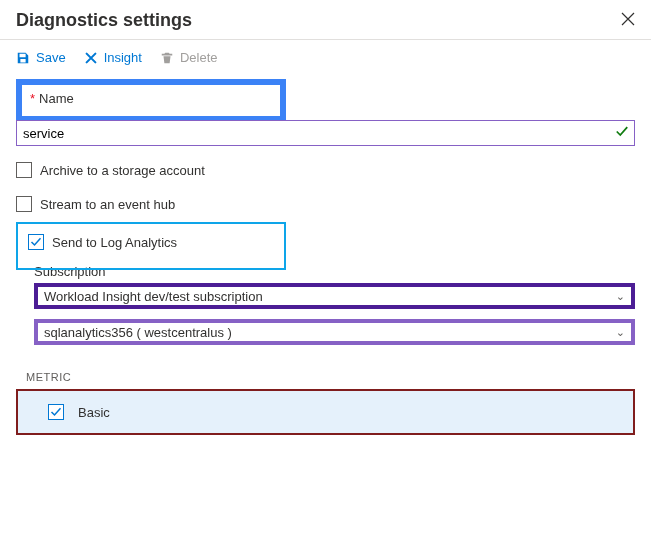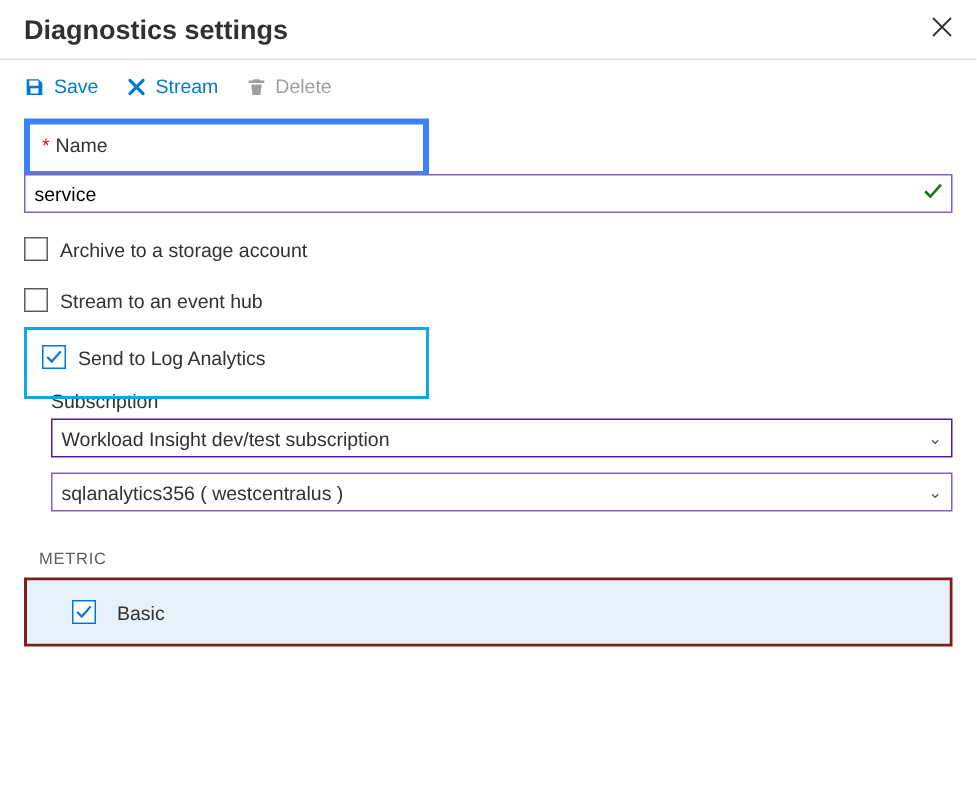--- a/index.html
+++ b/index.html
@@ -46,21 +46,21 @@
     background: none;
     border: none;
     padding: 0;
   }
   .toolbar-btn svg { width: 14px; height: 14px; }
   .toolbar-btn.save { color: #0078d4; }
   .toolbar-btn.discard { color: #0078d4; }
   .toolbar-btn.delete { color: #a19f9d; cursor: default; }
   .content { padding: 4px 16px 20px 16px; }
   .hl {
-    border: 4px solid #3b82f6;
+    border: 6px solid #3b82f6;
     padding: 6px 8px;
     margin-bottom: 6px;
   }
   .field-label {
     font-size: 13px;
     margin-bottom: 4px;
   }
   .required-star { color: #e81123; margin-right: 4px; }
   .text-input {
     width: 100%;
@@ -105,21 +105,21 @@
   .hl-log {
     border: 2px solid #0ea5e9;
     padding: 6px 0 10px 10px;
     margin-top: 6px;
   }
   .subgroup { padding-left: 18px; margin-top: 10px; }
   .sublabel { margin-bottom: 4px; font-size: 13px; }
   .select {
     width: 100%;
     height: 26px;
-    border: 1px solid #4c1d95;
+    border: 4px solid #4c1d95;
     display: flex;
     align-items: center;
     justify-content: space-between;
     padding: 0 6px;
     font-size: 13px;
     cursor: pointer;
     background: #fff;
     margin-bottom: 10px;
   }
   .select.accent { border-color: #8661c5; }
@@ -163,21 +163,21 @@
   <button class="toolbar-btn save">
     <svg viewBox="0 0 16 16">
         <path fill="#0078d4" d="M2 2h9l3 3v9H2V2zm2 1v4h7V3H4zm1 6v4h6V9H5z"></path>
       </svg>
     <span>Save</span>
   </button>
   <button class="toolbar-btn discard">
     <svg viewBox="0 0 16 16">
         <path d="M3 3 L13 13 M13 3 L3 13" stroke="#0078d4" stroke-width="2.4" fill="none" stroke-linecap="round"></path>
       </svg>
-    <span>Stream</span>
+    <span>Insight</span>
   </button>
   <button class="toolbar-btn delete">
     <svg viewBox="0 0 16 16">
         <path fill="#a19f9d" d="M6 2h4l1 1h3v2H2V3h3l1-1zm-2 4h8l-1 8H5L4 6z"></path>
       </svg>
     <span>Delete</span>
   </button>
 </div>
 
 <div class="content">

